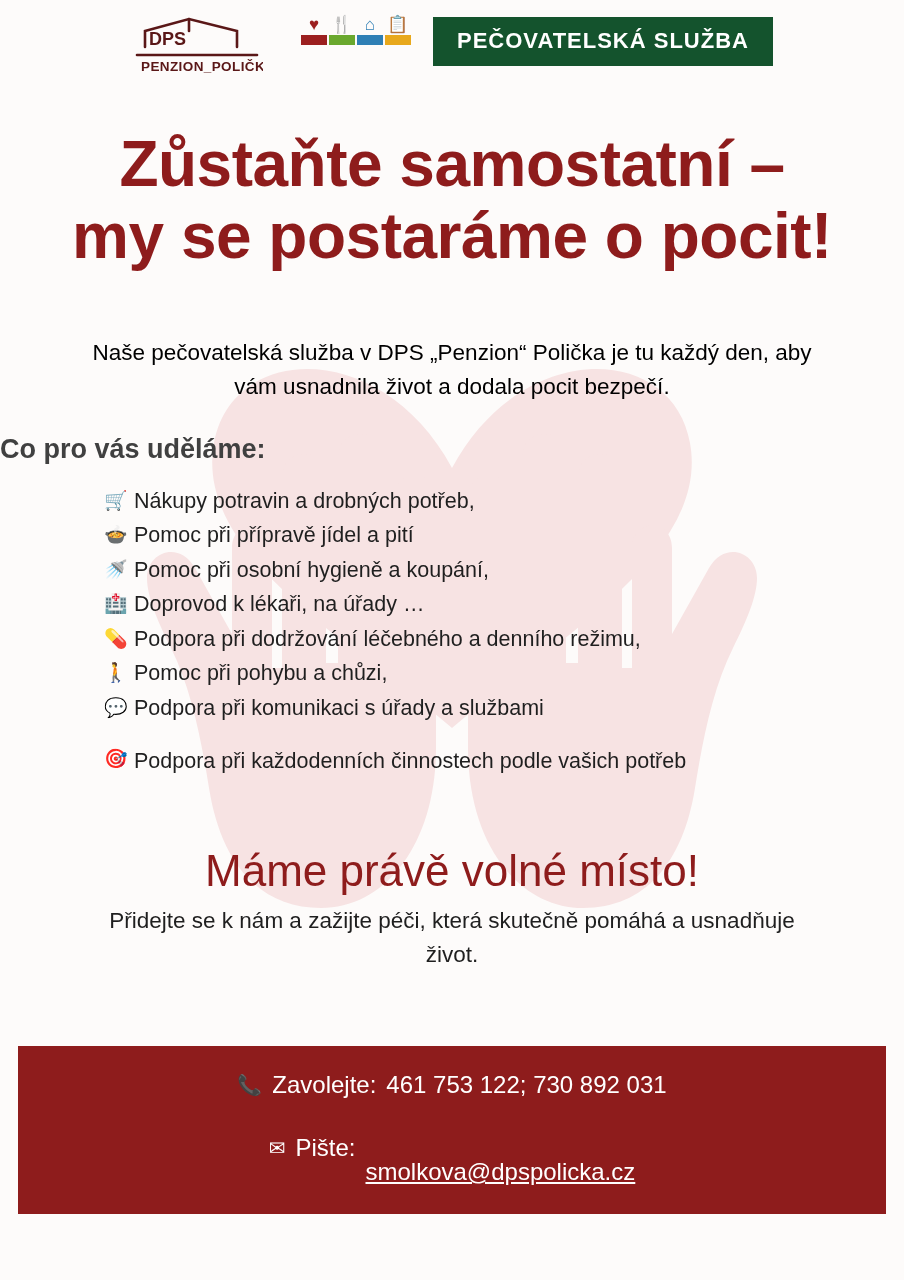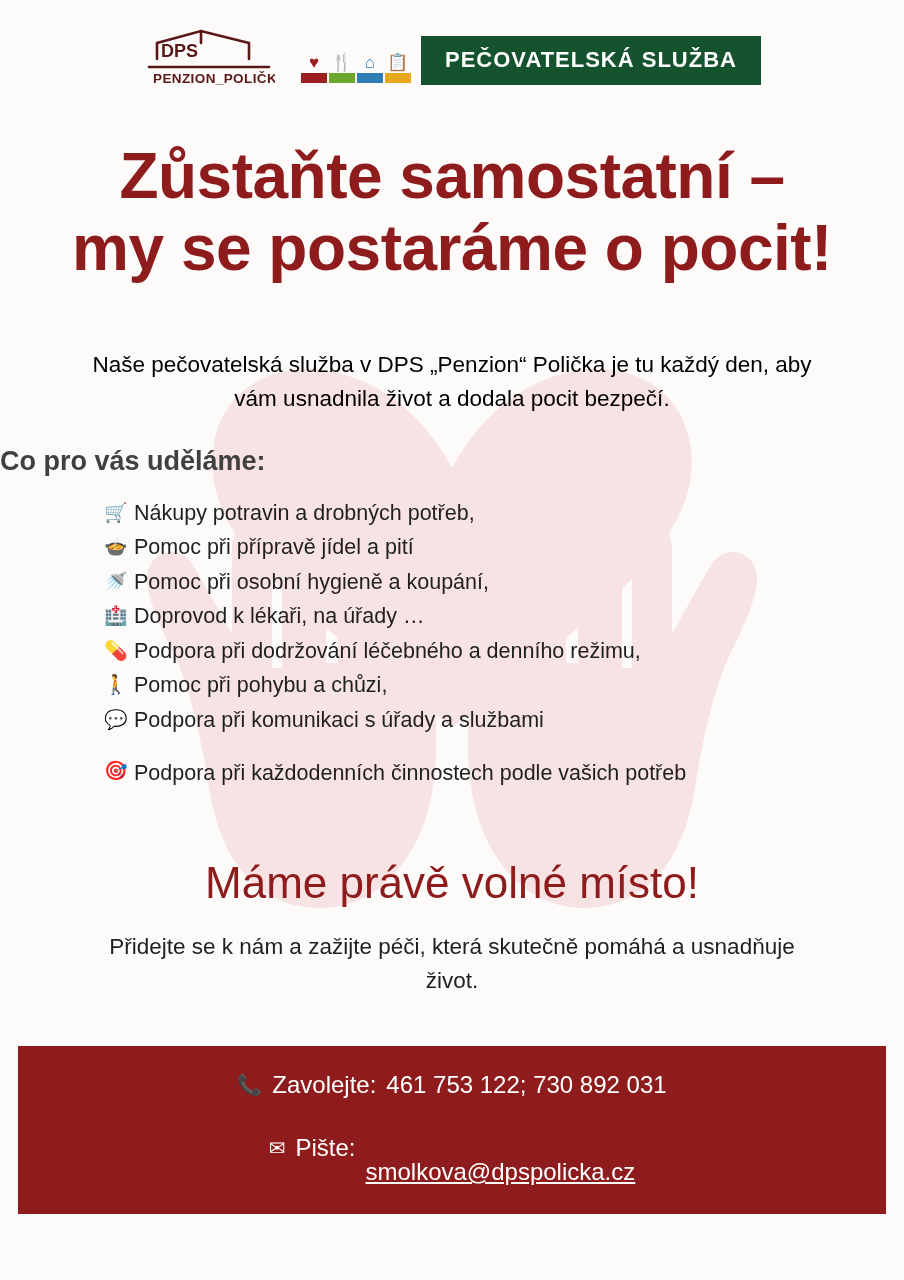--- a/index.html
+++ b/index.html
@@ -35,24 +35,24 @@
   .watermark svg { display: block; width: 100%; height: 100%; }
 
   .content {
     position: relative;
     z-index: 2;
   }
 
   
   .header {
     display: flex;
-    align-items: flex-end;
+    align-items: flex-start;
     justify-content: center;
-    padding-top: 29px;
-    gap: 0;
+    padding-top: 17px;
+    gap: 12px;
   }
   .logo {
     width: 132px;
     margin-right: 26px;
     position: relative;
   }
   .logo svg { display: block; }
 
   .icon-strip {
     display: flex;
@@ -161,21 +161,21 @@
     color: #8e1c1c;
     font-size: 44px;
     font-weight: normal;
     margin-top: 72px;
   }
   .cta {
     text-align: center;
     font-size: 22.5px;
     line-height: 1.5;
     color: #1f1f1f;
-    margin: 22px auto 0 auto;
+    margin: 8px auto 0 auto;
     width: 740px;
   }
 
   
   .footer {
     position: absolute;
     left: 18px;
     right: 18px;
     bottom: 66px;
     background: #8e1c1c;

